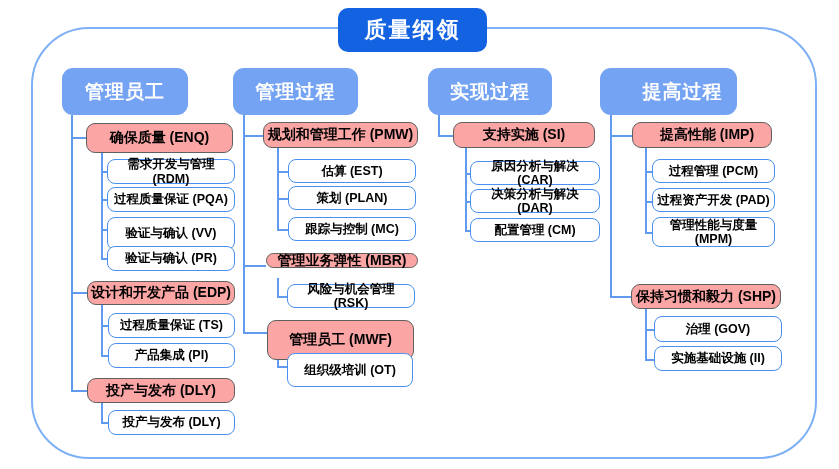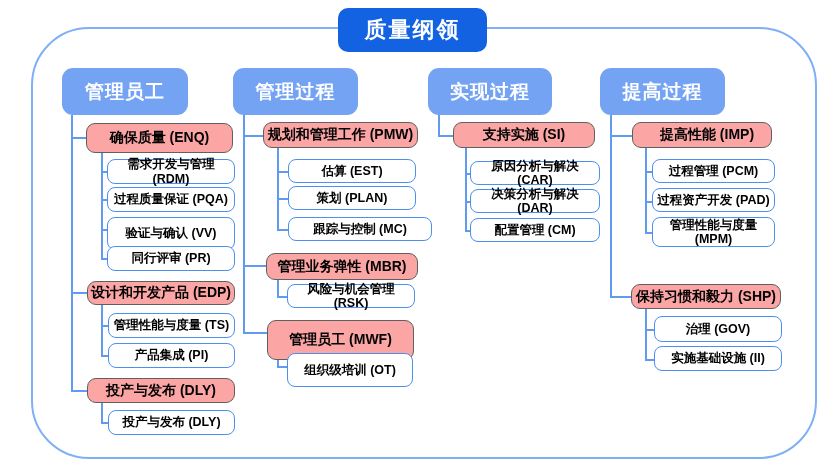--- a/index.html
+++ b/index.html
@@ -39,21 +39,21 @@
 
 <div class="canvas">
 
   <div class="frame"></div>
 
   <div class="title">质量纲领</div>
 
   <div class="hdr" style="left:62px;top:68px;width:126px;">管理员工</div>
   <div class="hdr" style="left:233px;top:68px;width:125px;">管理过程</div>
   <div class="hdr" style="left:428px;top:68px;width:124px;">实现过程</div>
-  <div class="hdr" style="left:600px;top:68px;width:125px;">提高过程</div>
+  <div class="hdr" style="left:600px;top:68px;width:109px;padding-left:28px;">提高过程</div>
 
   <div class="lv" style="left:71px;top:115px;height:277px;"></div>
   <div class="lh" style="left:71px;top:137px;width:15px;"></div>
   <div class="lh" style="left:71px;top:292px;width:16px;"></div>
   <div class="lh" style="left:71px;top:390px;width:16px;"></div>
   <div class="lv" style="left:101px;top:153px;height:107px;"></div>
   <div class="lh" style="left:101px;top:171px;width:6px;"></div>
   <div class="lh" style="left:101px;top:199px;width:6px;"></div>
   <div class="lh" style="left:101px;top:229px;width:6px;"></div>
   <div class="lh" style="left:101px;top:258px;width:6px;"></div>
@@ -91,32 +91,32 @@
   <div class="lh" style="left:645px;top:201px;width:7px;"></div>
   <div class="lh" style="left:645px;top:232px;width:7px;"></div>
   <div class="lv" style="left:645px;top:309px;height:52px;"></div>
   <div class="lh" style="left:645px;top:329px;width:9px;"></div>
   <div class="lh" style="left:645px;top:359px;width:9px;"></div>
 
   <div class="g" style="left:86px;top:123px;width:147px;height:30px;">确保质量 (ENQ)</div>
   <div class="w" style="left:107px;top:159px;width:128px;height:25px;">需求开发与管理 (RDM)</div>
   <div class="w" style="left:107px;top:187px;width:128px;height:25px;">过程质量保证 (PQA)</div>
   <div class="w" style="left:107px;top:217px;width:128px;height:33px;">验证与确认 (VV)</div>
-  <div class="w" style="left:107px;top:246px;width:128px;height:25px;">同行评审 (PR)</div>
+  <div class="w" style="left:107px;top:246px;width:128px;height:25px;">验证与确认 (PR)</div>
   <div class="g" style="left:87px;top:281px;width:148px;height:24px;">设计和开发产品 (EDP)</div>
-  <div class="w" style="left:108px;top:313px;width:127px;height:25px;">管理性能与度量 (TS)</div>
+  <div class="w" style="left:108px;top:313px;width:127px;height:25px;">过程质量保证 (TS)</div>
   <div class="w" style="left:108px;top:343px;width:127px;height:25px;">产品集成 (PI)</div>
   <div class="g" style="left:87px;top:378px;width:148px;height:25px;">投产与发布 (DLY)</div>
   <div class="w" style="left:108px;top:410px;width:127px;height:25px;">投产与发布 (DLY)</div>
 
   <div class="g" style="left:263px;top:122px;width:155px;height:26px;">规划和管理工作 (PMW)</div>
   <div class="w" style="left:288px;top:159px;width:128px;height:24px;">估算 (EST)</div>
   <div class="w" style="left:288px;top:186px;width:128px;height:24px;">策划 (PLAN)</div>
-  <div class="w" style="left:288px;top:217px;width:144px;height:24px;">跟踪与控制 (MC)</div>
-  <div class="g" style="left:266px;top:253px;width:152px;height:27px;">管理业务弹性 (MBR)</div>
+  <div class="w" style="left:288px;top:217px;width:128px;height:24px;">跟踪与控制 (MC)</div>
+  <div class="g" style="left:266px;top:253px;width:152px;height:15px;">管理业务弹性 (MBR)</div>
   <div class="w" style="left:287px;top:284px;width:128px;height:24px;">风险与机会管理 (RSK)</div>
   <div class="g" style="left:267px;top:320px;width:147px;height:40px;">管理员工 (MWF)</div>
   <div class="w" style="left:287px;top:353px;width:126px;height:34px;">组织级培训 (OT)</div>
 
   <div class="g" style="left:453px;top:122px;width:142px;height:26px;">支持实施 (SI)</div>
   <div class="w" style="left:470px;top:161px;width:130px;height:24px;">原因分析与解决 (CAR)</div>
   <div class="w" style="left:470px;top:189px;width:130px;height:24px;">决策分析与解决 (DAR)</div>
   <div class="w" style="left:470px;top:218px;width:130px;height:24px;">配置管理 (CM)</div>
 
   <div class="g" style="left:632px;top:122px;width:140px;height:26px;padding-left:10px;">提高性能 (IMP)</div>

